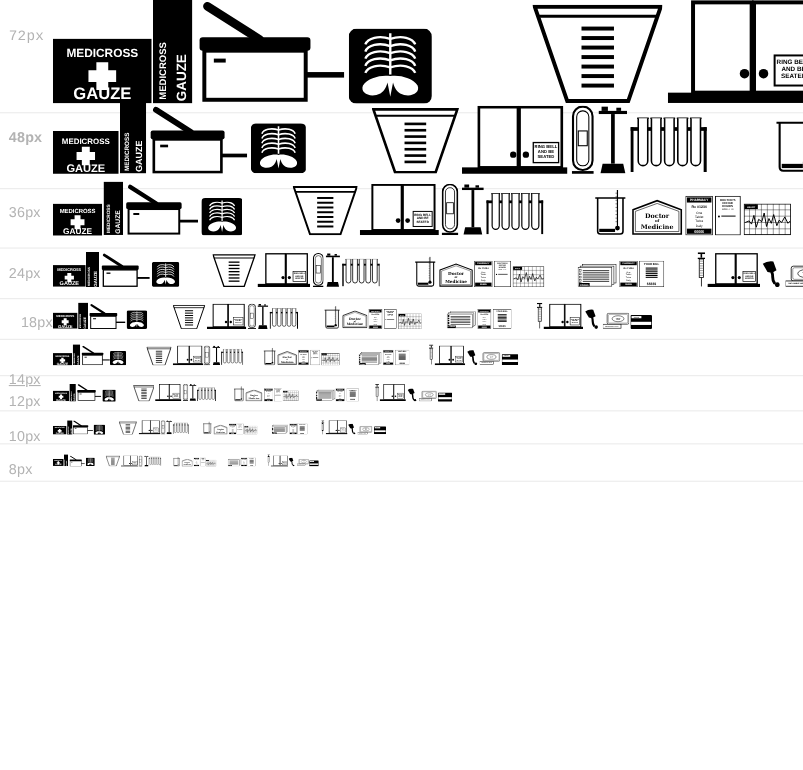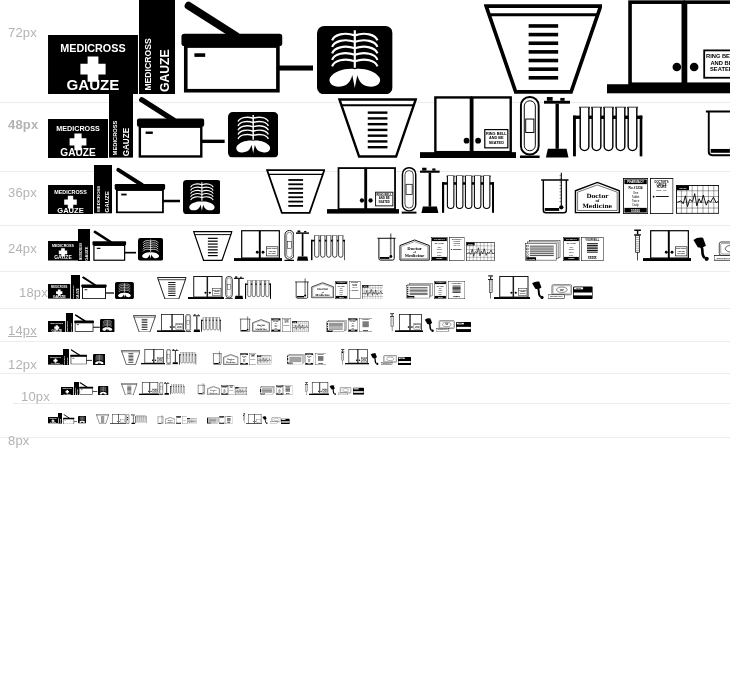--- a/index.html
+++ b/index.html
@@ -228,21 +228,21 @@
         </symbol>
         <symbol id="sym-first-aid-case" viewBox="0 0 110 78">
           <rect x="0" y="8" width="110" height="70" rx="6" fill="#000000"></rect>
           <rect x="6" y="13" width="50" height="11" fill="#fff"></rect>
           <text font-family="Liberation Sans, sans-serif" x="31" y="21.5" font-size="6.5" font-weight="bold" text-anchor="middle" fill="#000000">STERILE</text>
           <rect x="4" y="42" width="102" height="16" fill="#fff"></rect>
         </symbol>
       </defs>
     </svg>
     <div class="row" style="height: 103px;">
-      <span class="size-label" style="top: 25px;">72px</span>
+      <span class="size-label" style="top: 25px; font-family: Liberation Mono, monospace;">72px</span>
       <div class="strip" style="bottom: 8px;">
         <svg class="glyph" width="90.0" height="59.0" style="margin-right: 4.32px;">
           <use href="#sym-gauze-box"></use>
         </svg>
         <svg class="glyph" width="36.0" height="97.2" style="margin-right: 4.32px; margin-left: -2.88px;">
           <use href="#sym-gauze-roll"></use>
         </svg>
         <svg class="glyph" width="133.2" height="93.6" style="margin-right: 4.32px;">
           <use href="#sym-signin-clipboard"></use>
         </svg>
@@ -486,21 +486,21 @@
         </svg>
         <svg class="glyph" width="24.3" height="15.1" style="margin-right: 1.08px;">
           <use href="#sym-disposable-kit"></use>
         </svg>
         <svg class="glyph" width="19.8" height="14.0" style="margin-right: 1.08px;">
           <use href="#sym-first-aid-case"></use>
         </svg>
       </div>
     </div>
     <div class="row" style="height: 33px;">
-      <span class="size-label" style="top: 14px; text-decoration: underline;">14px</span>
+      <span class="size-label" style="top: 28px; text-decoration: underline;">14px</span>
       <div class="strip" style="bottom: 9px;">
         <svg class="glyph" width="17.5" height="11.5" style="margin-right: 0.84px;">
           <use href="#sym-gauze-box"></use>
         </svg>
         <svg class="glyph" width="7.0" height="18.9" style="margin-right: 0.84px; margin-left: -0.56px;">
           <use href="#sym-gauze-roll"></use>
         </svg>
         <svg class="glyph" width="25.9" height="18.2" style="margin-right: 0.84px;">
           <use href="#sym-signin-clipboard"></use>
         </svg>
@@ -635,21 +635,21 @@
           <use href="#sym-stethoscope"></use>
         </svg>
         <svg class="glyph" width="16.2" height="10.1" style="margin-right: 0.72px;">
           <use href="#sym-disposable-kit"></use>
         </svg>
         <svg class="glyph" width="13.2" height="9.4" style="margin-right: 0.72px;">
           <use href="#sym-first-aid-case"></use>
         </svg>
       </div>
     </div>
-    <div class="row" style="height: 30px; margin-left: 13px;">
+    <div class="row" style="height: 30px;">
       <span class="size-label" style="top: 15px;">10px</span>
       <div class="strip" style="bottom: 8px;">
         <svg class="glyph" width="12.5" height="8.2" style="margin-right: 0.6px;">
           <use href="#sym-gauze-box"></use>
         </svg>
         <svg class="glyph" width="5.0" height="13.5" style="margin-right: 0.6px; margin-left: -0.4px;">
           <use href="#sym-gauze-roll"></use>
         </svg>
         <svg class="glyph" width="18.5" height="13.0" style="margin-right: 0.6px;">
           <use href="#sym-signin-clipboard"></use>
@@ -711,21 +711,21 @@
         </svg>
         <svg class="glyph" width="13.5" height="8.4" style="margin-right: 0.6px;">
           <use href="#sym-disposable-kit"></use>
         </svg>
         <svg class="glyph" width="11.0" height="7.8" style="margin-right: 0.6px;">
           <use href="#sym-first-aid-case"></use>
         </svg>
       </div>
     </div>
     <div class="row" style="height: 34px;">
-      <span class="size-label" style="top: 29px;">8px</span>
+      <span class="size-label" style="top: 15px;">8px</span>
       <div class="strip" style="bottom: 13px;">
         <svg class="glyph" width="10.0" height="6.6" style="margin-right: 0.48px;">
           <use href="#sym-gauze-box"></use>
         </svg>
         <svg class="glyph" width="4.0" height="10.8" style="margin-right: 0.48px; margin-left: -0.32px;">
           <use href="#sym-gauze-roll"></use>
         </svg>
         <svg class="glyph" width="14.8" height="10.4" style="margin-right: 0.48px;">
           <use href="#sym-signin-clipboard"></use>
         </svg>

